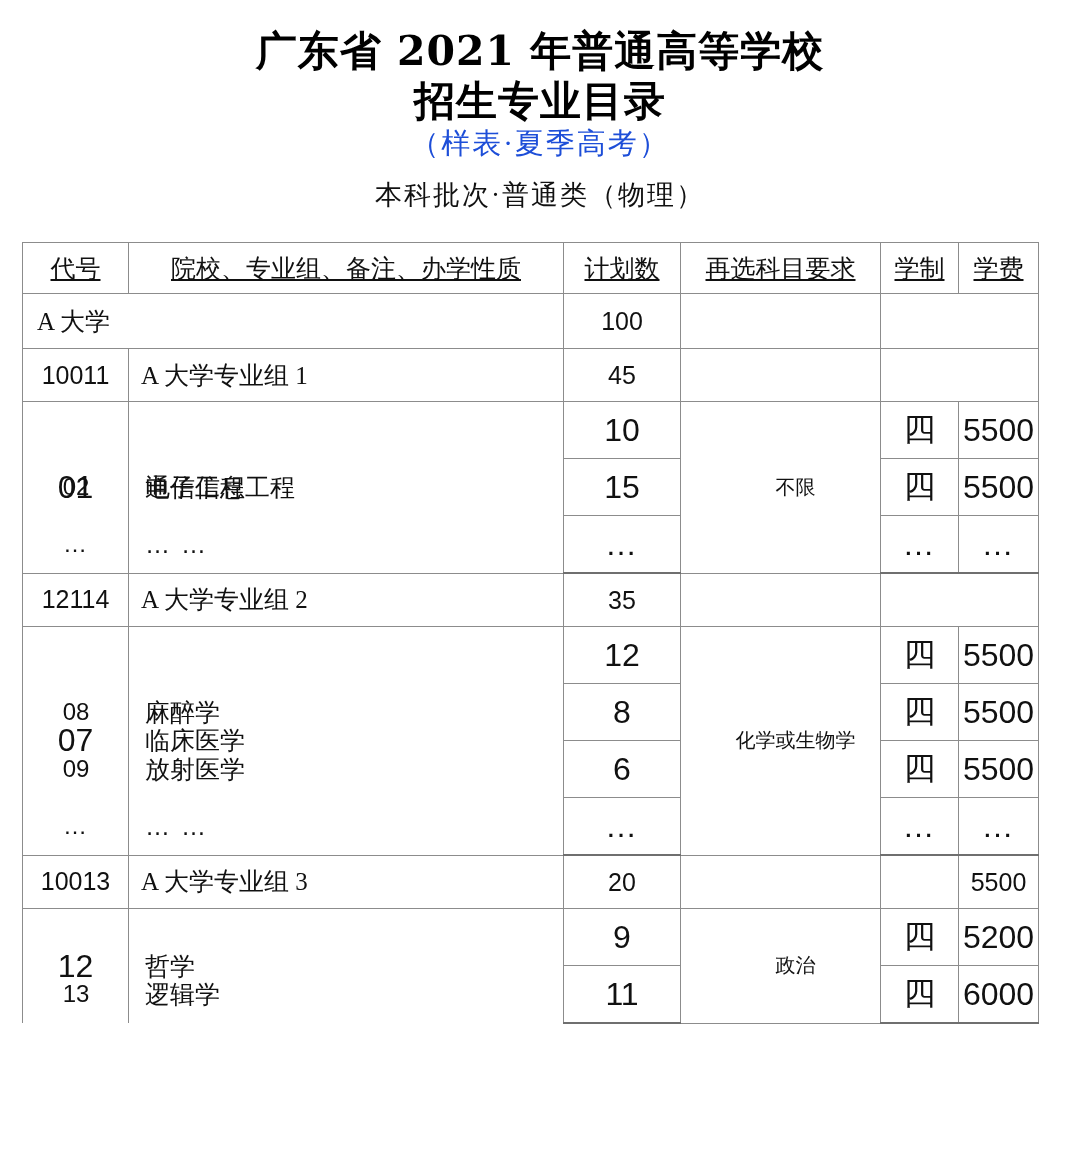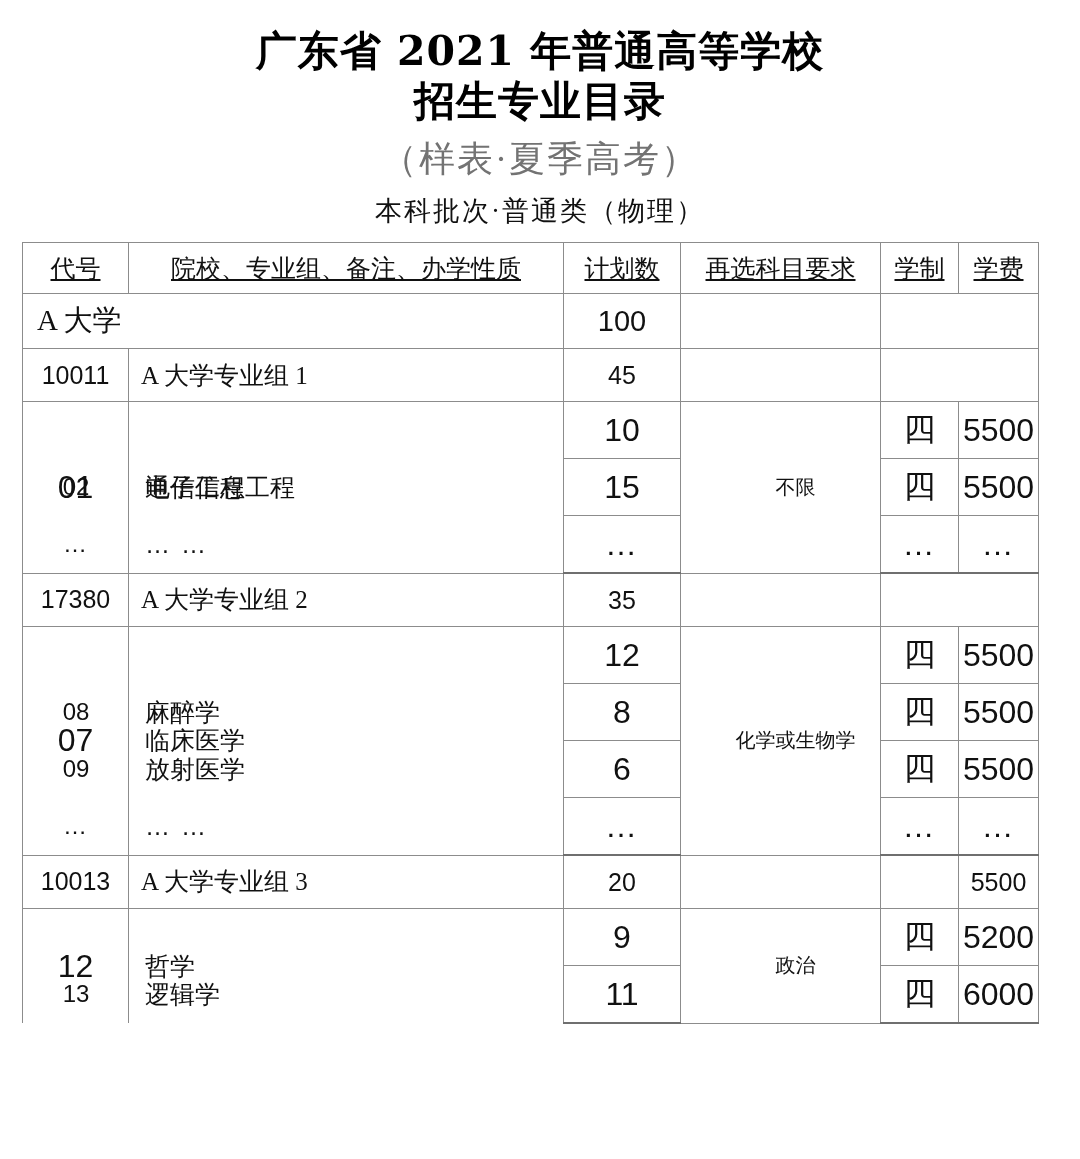--- a/index.html
+++ b/index.html
@@ -30,25 +30,25 @@
   .title-line {
     font-family: "DejaVu Serif", "Liberation Serif", serif;
     font-weight: bold;
     font-size: 41px;
     line-height: 50px;
     letter-spacing: 1px;
     color: #000;
   }
   .subtitle-1 {
     font-family: "Liberation Serif", "DejaVu Serif", serif;
-    font-size: 36px;
+    font-size: 29px;
     line-height: 34px;
-    margin-top: 16px;
+    margin-top: 0;
     letter-spacing: 2px;
-    color: #737373;
+    color: #1d4ed8;
   }
   .subtitle-2 {
     font-family: "Liberation Serif", "DejaVu Serif", serif;
     font-size: 27px;
     line-height: 32px;
     margin-top: 19px;
     letter-spacing: 2px;
     color: #111;
   }
 
@@ -87,21 +87,21 @@
     font-size: 25px;
     font-family: "Liberation Sans", "DejaVu Sans", sans-serif;
     letter-spacing: 0px;
     border-bottom: 2px solid #6f6f6f;
     text-decoration: underline;
   }
 
   
   .row-school td {
     height: 54px;
-    font-size: 29px;
+    font-size: 25px;
     border-top: 2px solid #6f6f6f;
     border-bottom: 2px solid #6f6f6f;
   }
   .row-school .cell-code {
     text-align: left;
     padding-left: 14px;
     border-right: none;
   }
   .row-school .cell-plan { text-align: center; }
 
@@ -238,21 +238,21 @@
         <td class="cell-years">四</td>
         <td class="cell-fee">5500</td>
       </tr>
       <tr class="row-major last">
         <td class="cell-plan ellipsis">…</td>
         <td class="cell-years ellipsis">…</td>
         <td class="cell-fee ellipsis">…</td>
       </tr>
 
       <tr class="row-group">
-        <td class="cell-code">17380</td>
+        <td class="cell-code">12114</td>
         <td class="cell-name serif-cell">A 大学专业组 2</td>
         <td class="cell-plan">35</td>
         <td></td>
         <td colspan="2" class="cell-fee"></td>
       </tr>
 
       <tr class="row-major first">
         <td class="cell-code" rowspan="4">07</td>
         <td class="cell-name" rowspan="4">临床医学</td>
         <td class="cell-plan">12</td>

